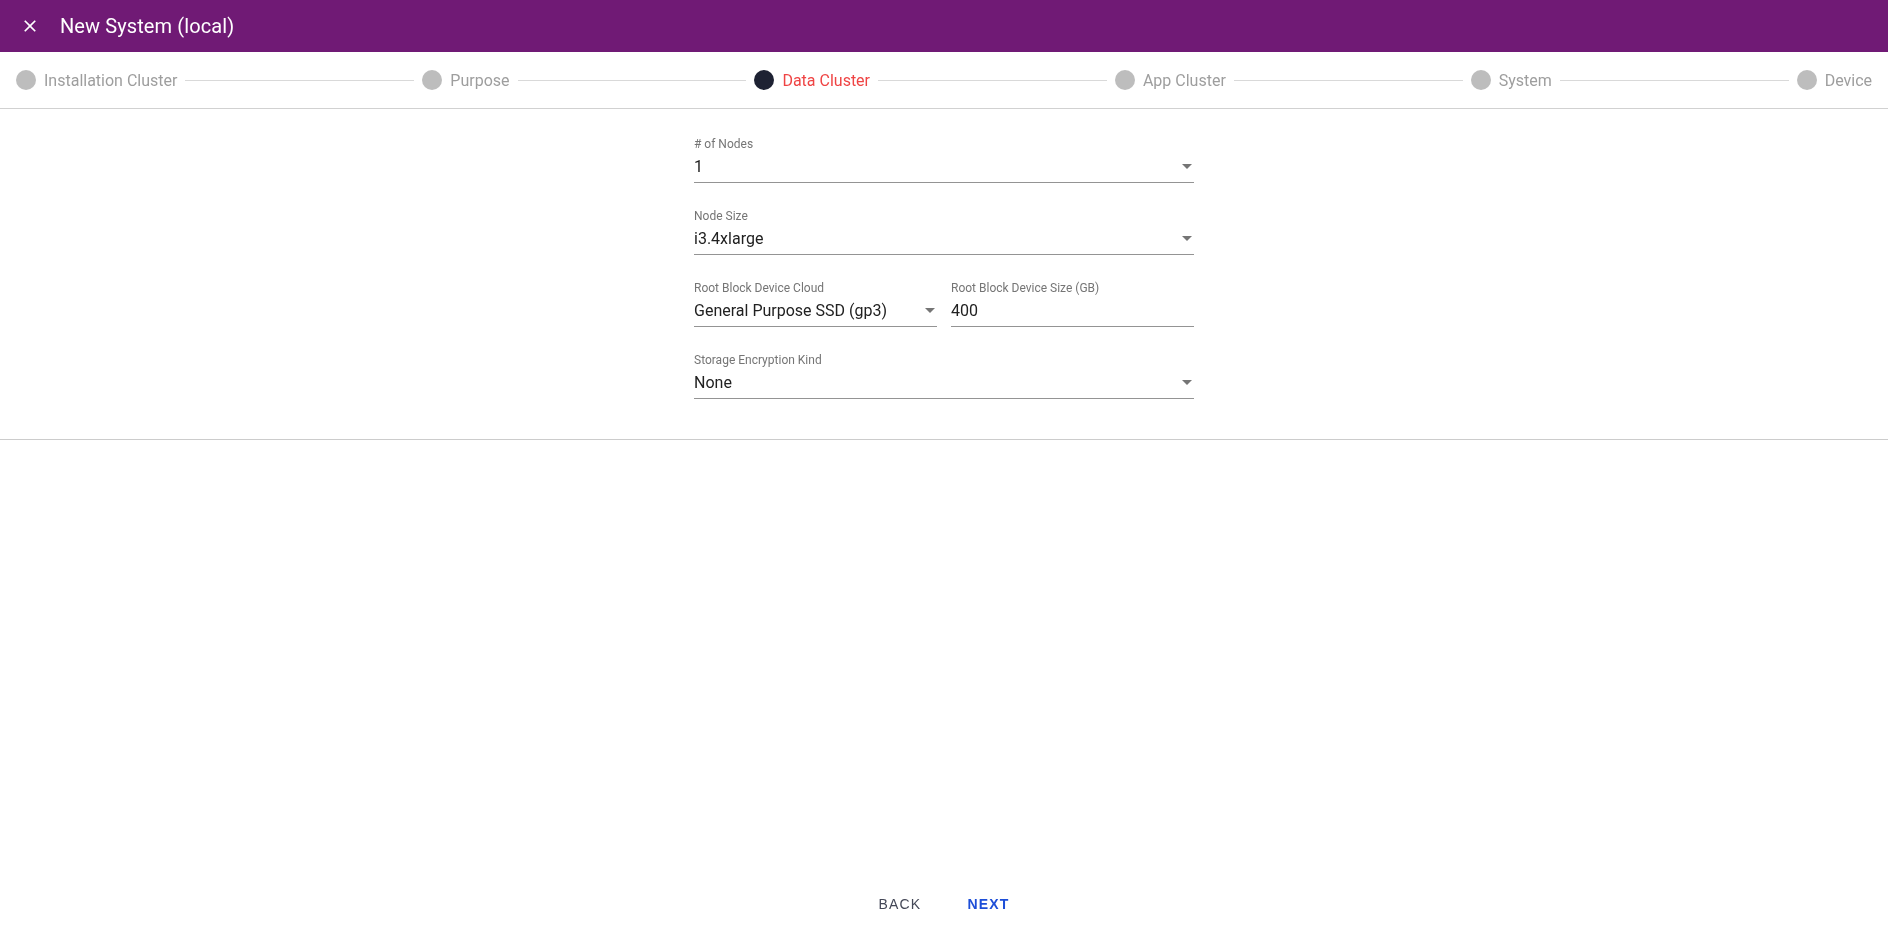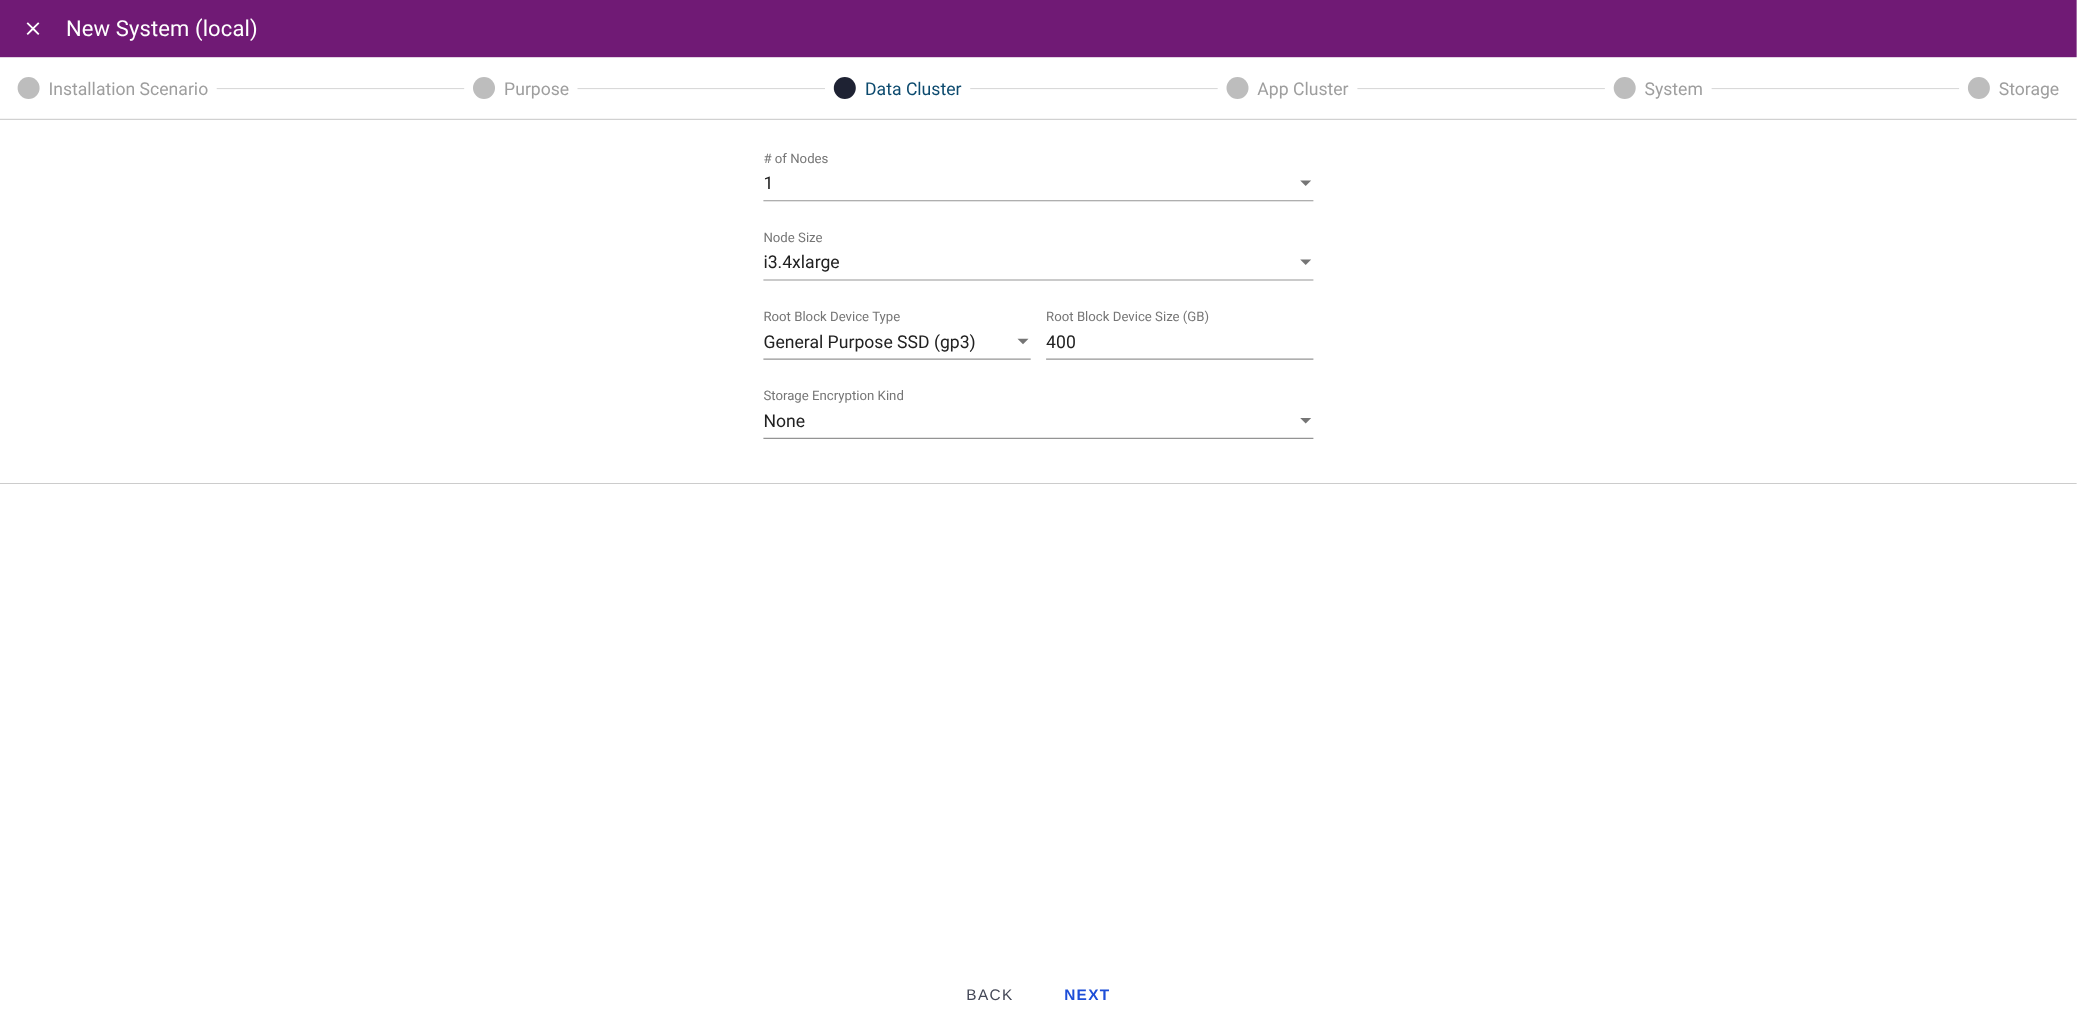--- a/index.html
+++ b/index.html
@@ -53,21 +53,21 @@
     width: 20px;
     height: 20px;
     border-radius: 50%;
     background: #bdbdbd;
   }
   .step.active .step-circle { background: #1e2233; }
   .step-label {
     font-size: 16px;
     color: #9e9e9e;
   }
-  .step.active .step-label { color: #0c4a6e; }
+  .step.active .step-label { color: #ef4444; }
   .connector {
     flex: 1 1 auto;
     height: 1px;
     background: rgba(0,0,0,0.15);
   }
   .content {
     padding: 28px 0 40px;
     border-bottom: 1px solid rgba(0,0,0,0.2);
     display: flex;
     justify-content: center;
@@ -145,21 +145,21 @@
     <svg viewBox="0 0 24 24">
         <path fill="currentColor" d="M19 6.41 17.59 5 12 10.59 6.41 5 5 6.41 10.59 12 5 17.59 6.41 19 12 13.41 17.59 19 19 17.59 13.41 12z"></path>
       </svg>
   </button>
   <div class="header-title">New System (local)</div>
 </div>
 
 <div class="stepper">
   <div class="step">
     <span class="step-circle"></span>
-    <span class="step-label">Installation Scenario</span>
+    <span class="step-label">Installation Cluster</span>
   </div>
   <div class="connector"></div>
   <div class="step">
     <span class="step-circle"></span>
     <span class="step-label">Purpose</span>
   </div>
   <div class="connector"></div>
   <div class="step active">
     <span class="step-circle"></span>
     <span class="step-label">Data Cluster</span>
@@ -170,21 +170,21 @@
     <span class="step-label">App Cluster</span>
   </div>
   <div class="connector"></div>
   <div class="step">
     <span class="step-circle"></span>
     <span class="step-label">System</span>
   </div>
   <div class="connector"></div>
   <div class="step">
     <span class="step-circle"></span>
-    <span class="step-label">Storage</span>
+    <span class="step-label">Device</span>
   </div>
 </div>
 
 <div class="content">
   <div class="form-col">
 
     <div class="field">
       <label class="field-label"># of Nodes</label>
       <div class="field-control">
         <span class="field-value">1</span>
@@ -195,21 +195,21 @@
     <div class="field">
       <label class="field-label">Node Size</label>
       <div class="field-control">
         <span class="field-value">i3.4xlarge</span>
         <span class="dropdown-icon"></span>
       </div>
     </div>
 
     <div class="field-row">
       <div class="field">
-        <label class="field-label">Root Block Device Type</label>
+        <label class="field-label">Root Block Device Cloud</label>
         <div class="field-control">
           <span class="field-value">General Purpose SSD (gp3)</span>
           <span class="dropdown-icon"></span>
         </div>
       </div>
       <div class="field">
         <label class="field-label">Root Block Device Size (GB)</label>
         <div class="field-control">
           <input class="field-value" type="text" value="400" style="">
         </div>

